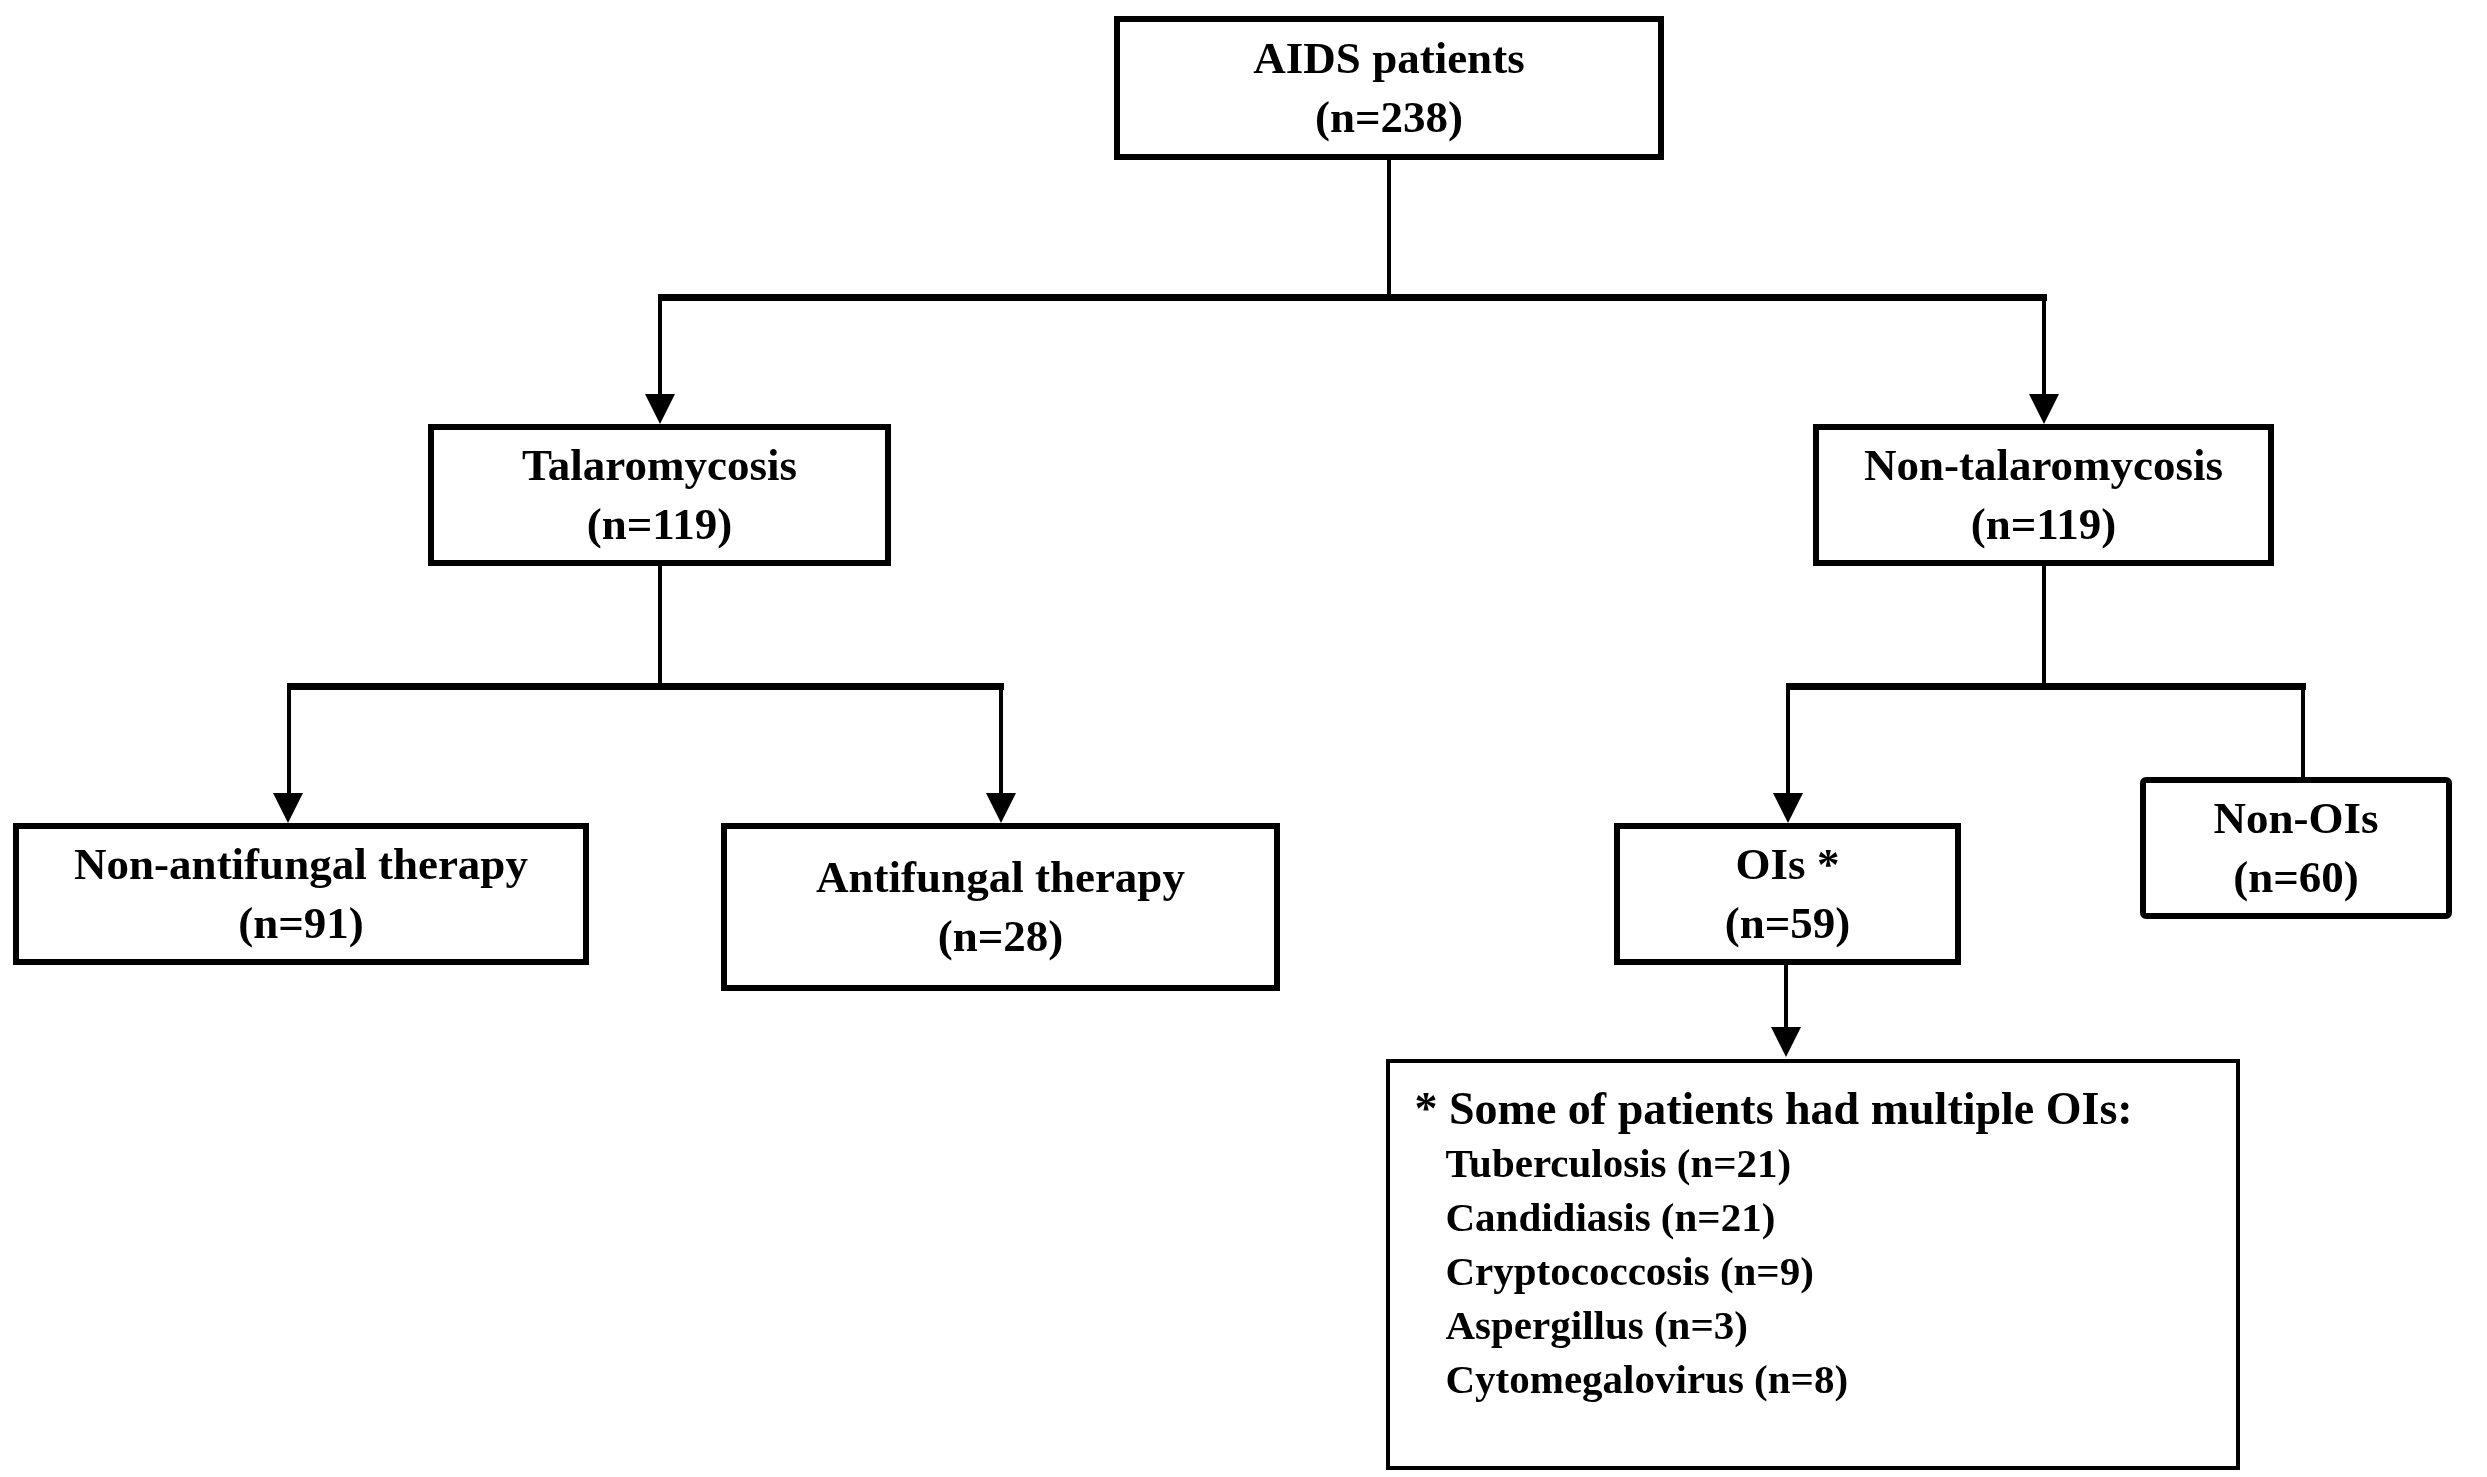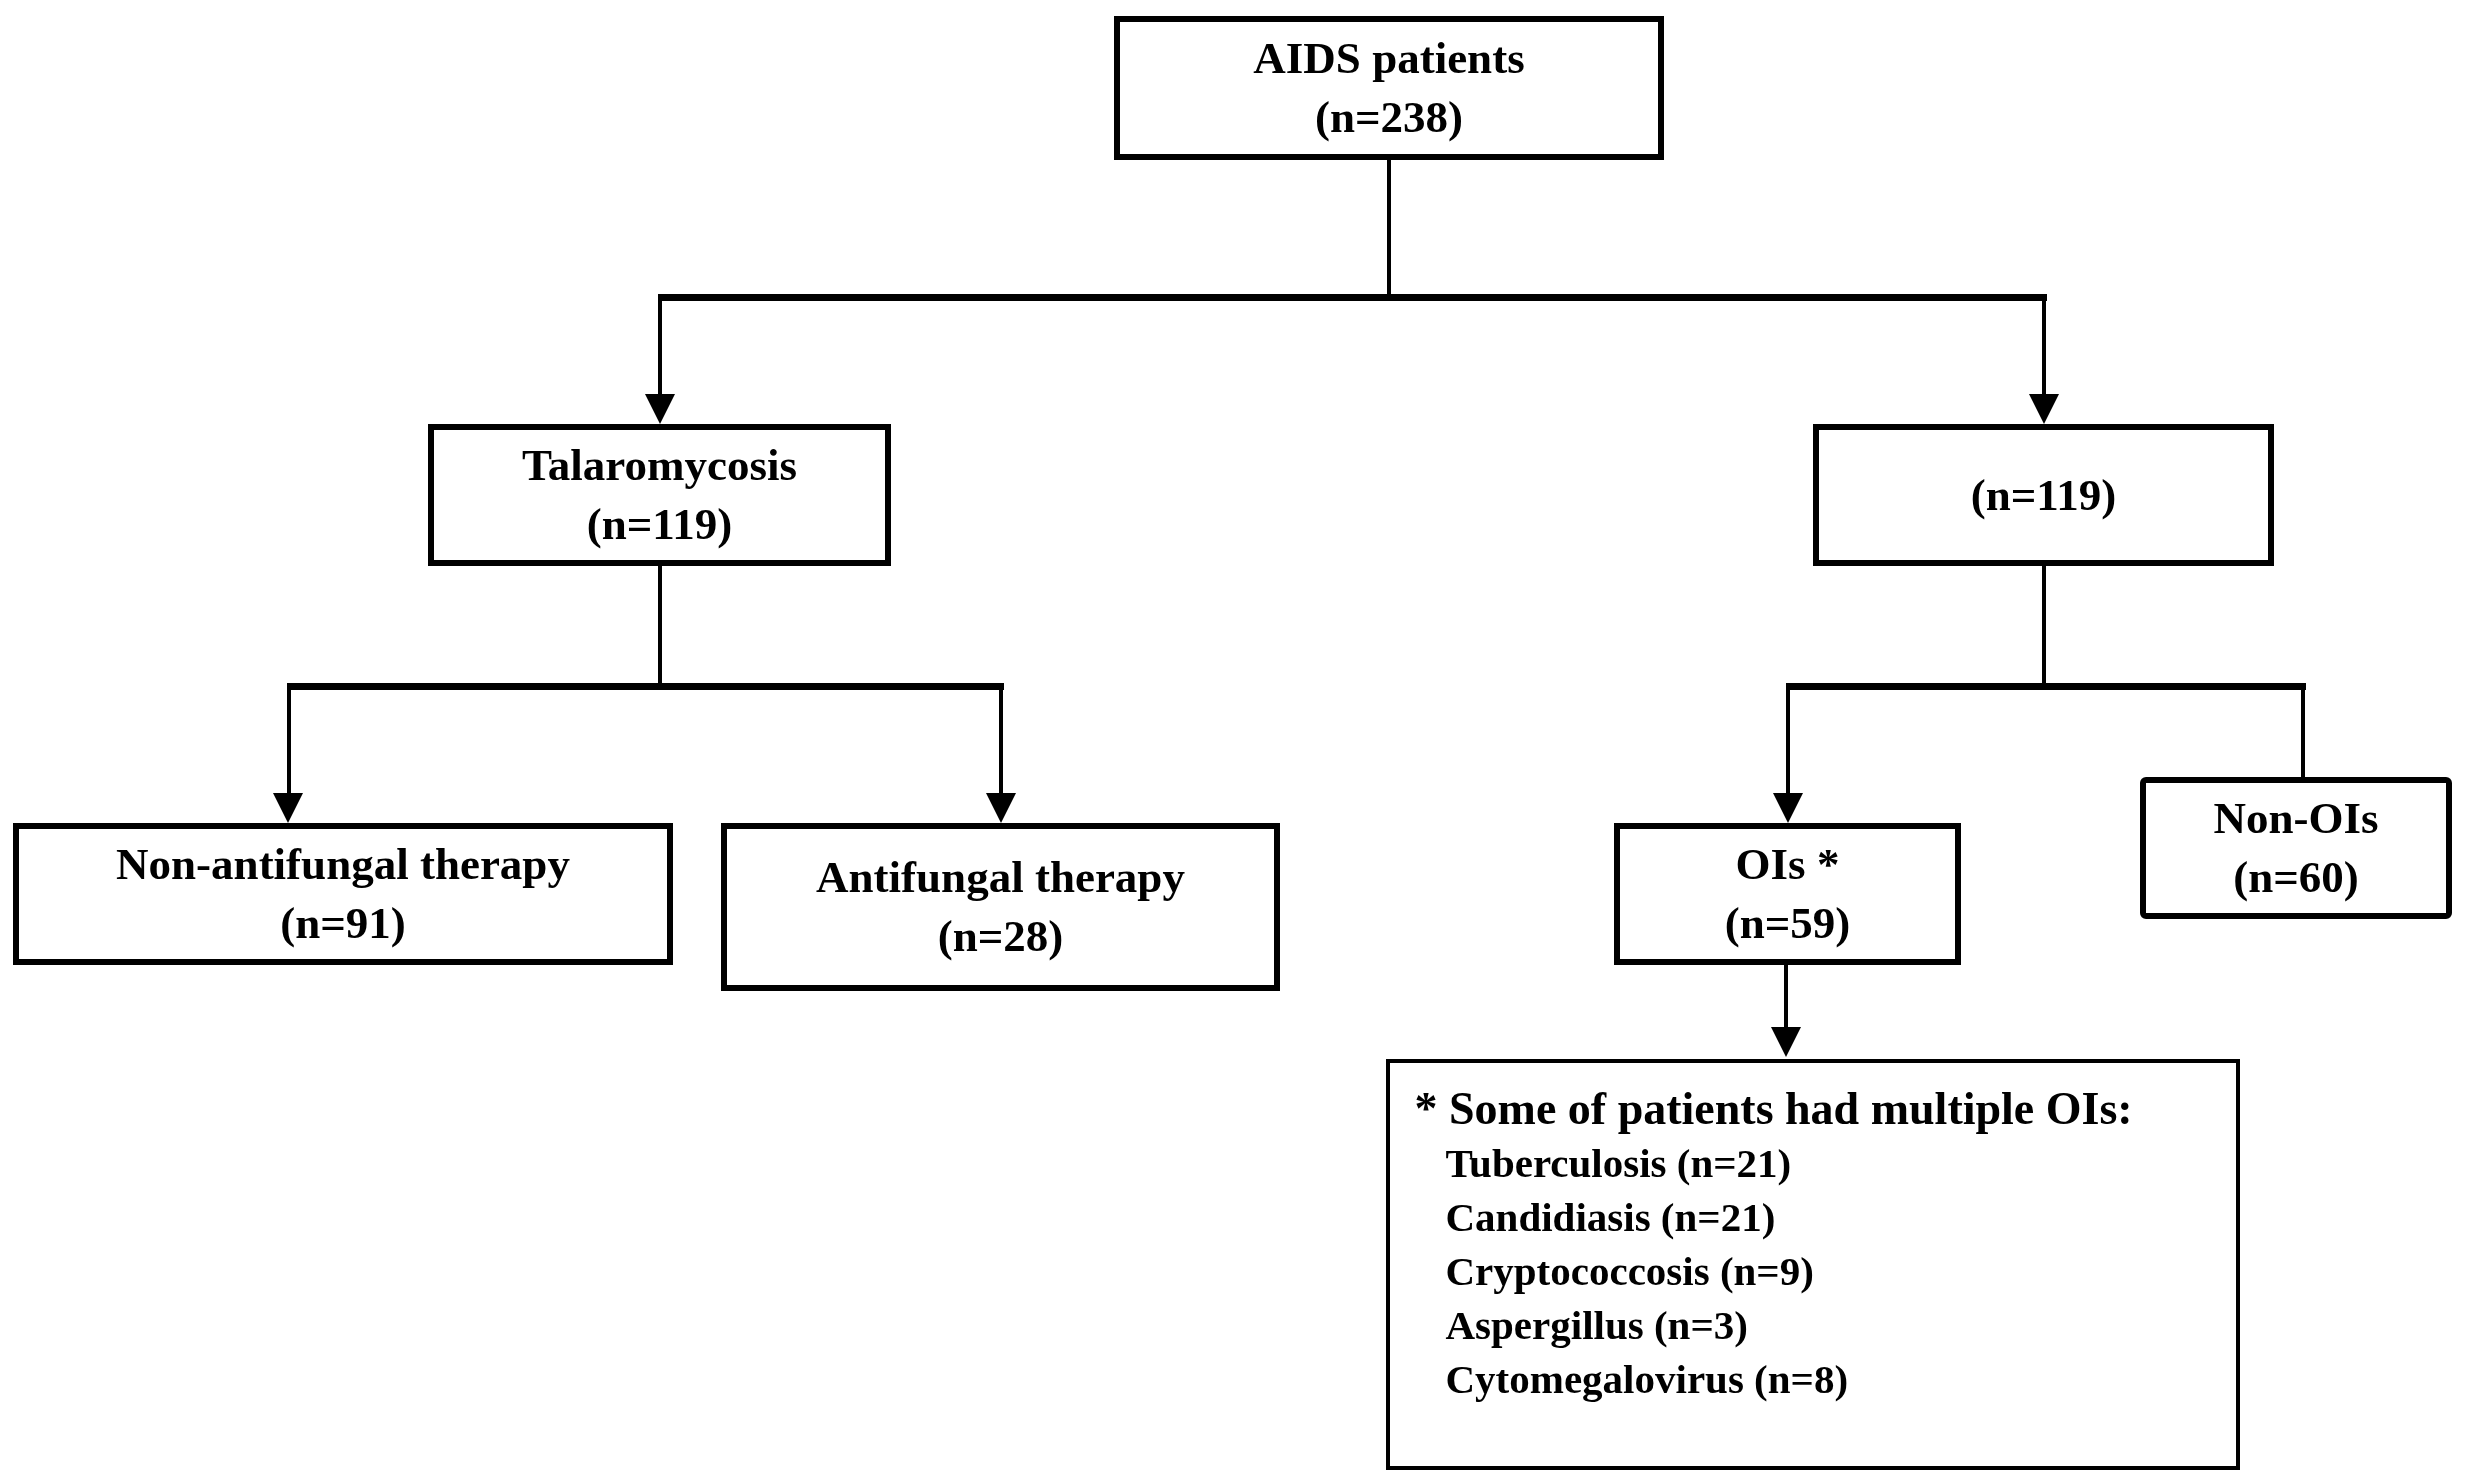--- a/index.html
+++ b/index.html
@@ -94,20 +94,21 @@
 
   <div class="vline" style="left:2042px; top:294px; height:103px;"></div>
   <div class="arrowhead" style="left:2029px; top:394px;"></div>
 
   <div class="node" style="left:428px; top:424px; width:463px; height:142px;">
     <div class="node-label">Talaromycosis</div>
     <div class="node-count">(n=119)</div>
   </div>
 
   <div class="node" style="left:1813px; top:424px; width:461px; height:142px;">
+    <div class="node-label">Non-talaromycosis</div>
     <div class="node-count">(n=119)</div>
   </div>
 
   <div class="vline" style="left:658px; top:565px; height:125px;"></div>
   <div class="hline" style="left:287px; top:683px; width:717px;"></div>
 
   <div class="vline" style="left:287px; top:683px; height:114px;"></div>
   <div class="arrowhead" style="left:273px; top:793px;"></div>
 
   <div class="vline" style="left:999px; top:683px; height:114px;"></div>
@@ -115,21 +116,21 @@
 
   <div class="vline" style="left:2042px; top:565px; height:125px;"></div>
   <div class="hline" style="left:1786px; top:683px; width:520px;"></div>
 
   <div class="vline" style="left:1786px; top:683px; height:114px;"></div>
   <div class="arrowhead" style="left:1773px; top:793px;"></div>
 
   <div class="vline" style="left:2301px; top:683px; height:114px;"></div>
   <div class="arrowhead" style="left:2288px; top:793px;"></div>
 
-  <div class="node" style="left:13px; top:823px; width:660px; height:142px;">
+  <div class="node" style="left:13px; top:823px; width:576px; height:142px;">
     <div class="node-label">Non-antifungal therapy</div>
     <div class="node-count">(n=91)</div>
   </div>
 
   <div class="node" style="left:721px; top:823px; width:559px; height:168px;">
     <div class="node-label">Antifungal therapy</div>
     <div class="node-count">(n=28)</div>
   </div>
 
   <div class="node" style="left:1614px; top:823px; width:347px; height:142px;">

